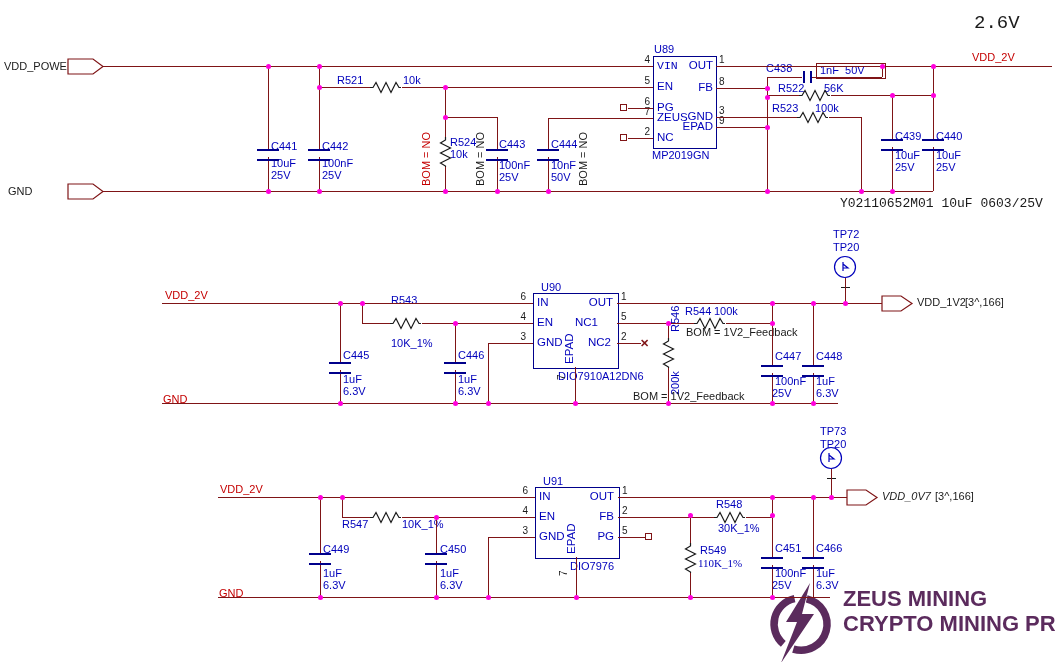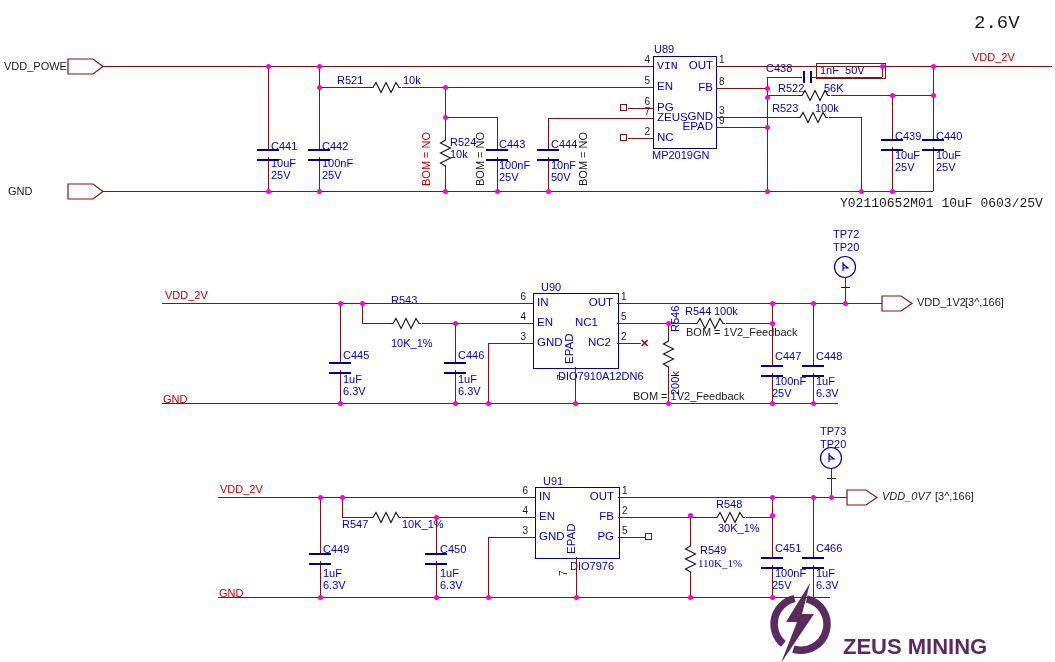--- a/index.html
+++ b/index.html
@@ -14,21 +14,21 @@
   .blk{position:absolute;font-size:11px;color:#1a1a1a;white-space:pre;}
   .red{position:absolute;font-size:11px;color:#c40000;white-space:pre;}
   .pin{position:absolute;font-size:11.5px;color:#0000bb;white-space:pre;}
   .num{position:absolute;font-size:10px;color:#1a1a1a;white-space:pre;}
   .rot{transform-origin:0 0;transform:rotate(-90deg);}
   .ncsq{position:absolute;width:7px;height:7px;border:1px solid #7f1416;background:#fff;box-sizing:border-box;}
   .mono{font-family:"Liberation Mono",monospace;}
   .tick{position:absolute;height:1px;background:#1a1a1a;}
   .x{position:absolute;font-size:11px;color:#7f1416;font-weight:bold;}
   svg{position:absolute;overflow:visible;}
-  .logo-t{position:absolute;color:#5b2b5d;font-weight:bold;font-size:22px;letter-spacing:0px;white-space:pre;margin-top:48px;}
+  .logo-t{position:absolute;color:#5b2b5d;font-weight:bold;font-size:22px;letter-spacing:0px;white-space:pre;}
 </style>
 </head>
 <body>
 
 <div id="c">
 
   <span class="blk mono" style="left:974px;top:12px;font-size:19px;">2.6V</span>
   <span class="blk mono" style="left:840px;top:196px;font-size:13px;">Y02110652M01 10uF 0603/25V</span>
 
   <span class="blk" style="left:4px;top:60px;">VDD_POWER</span>

